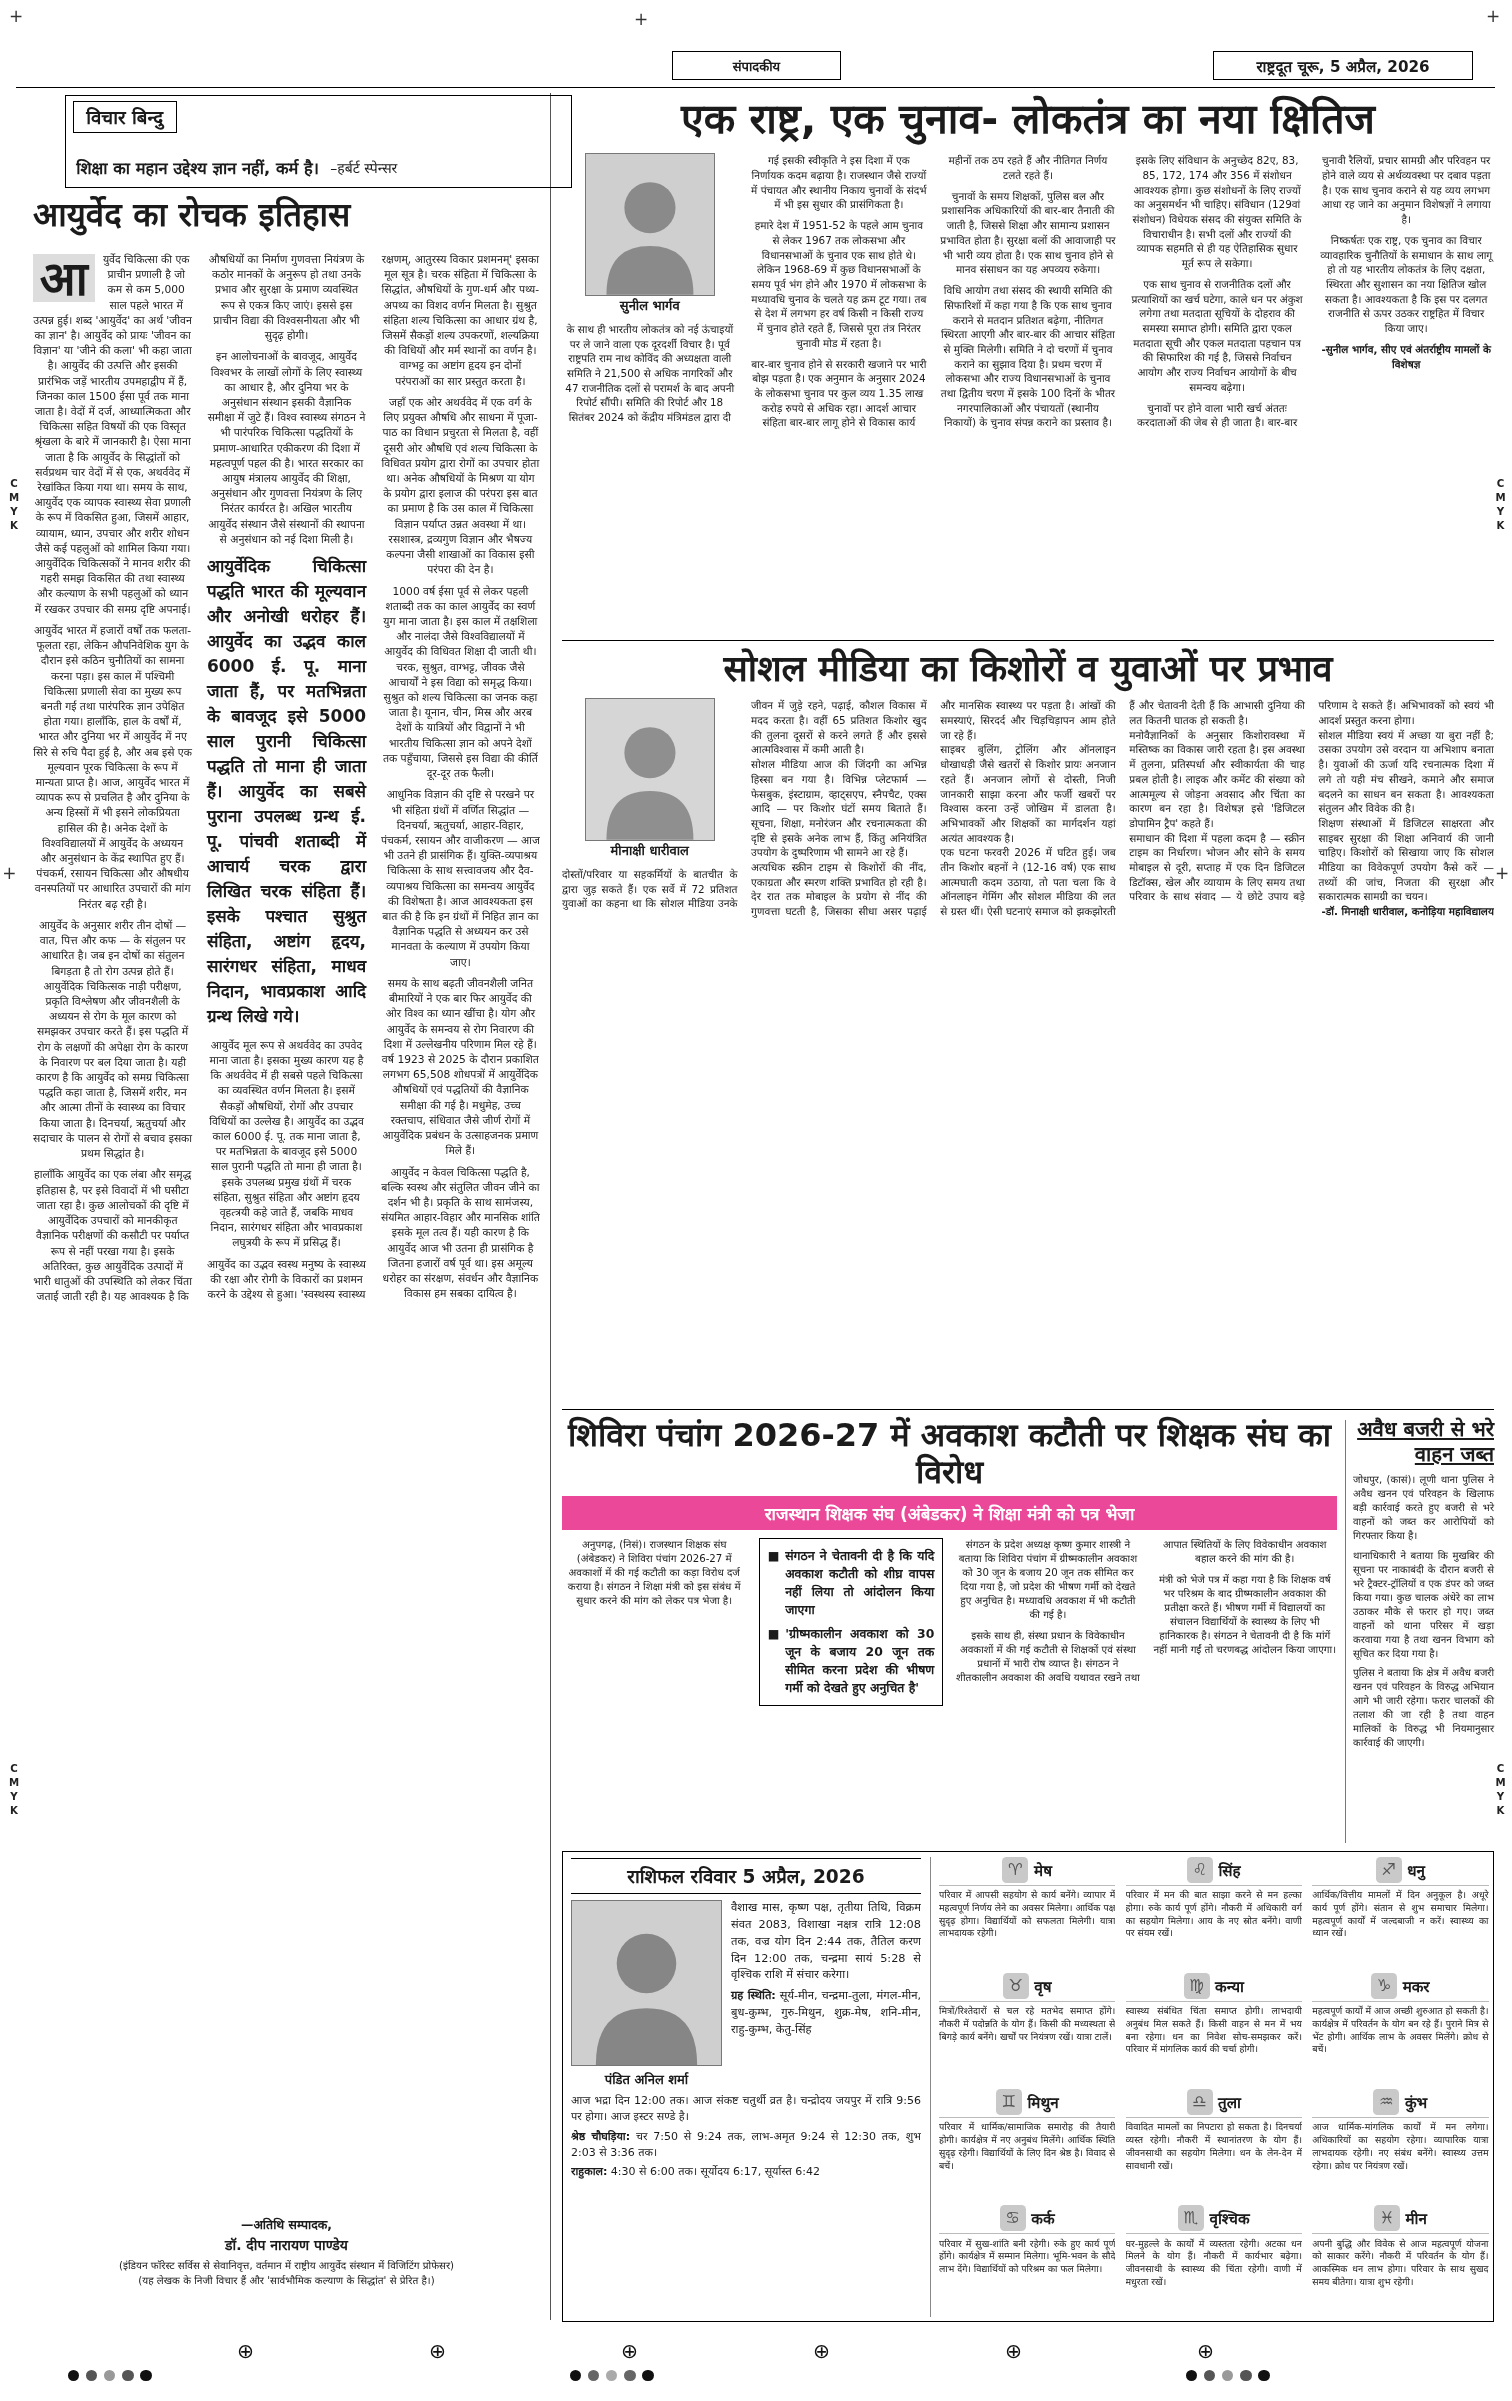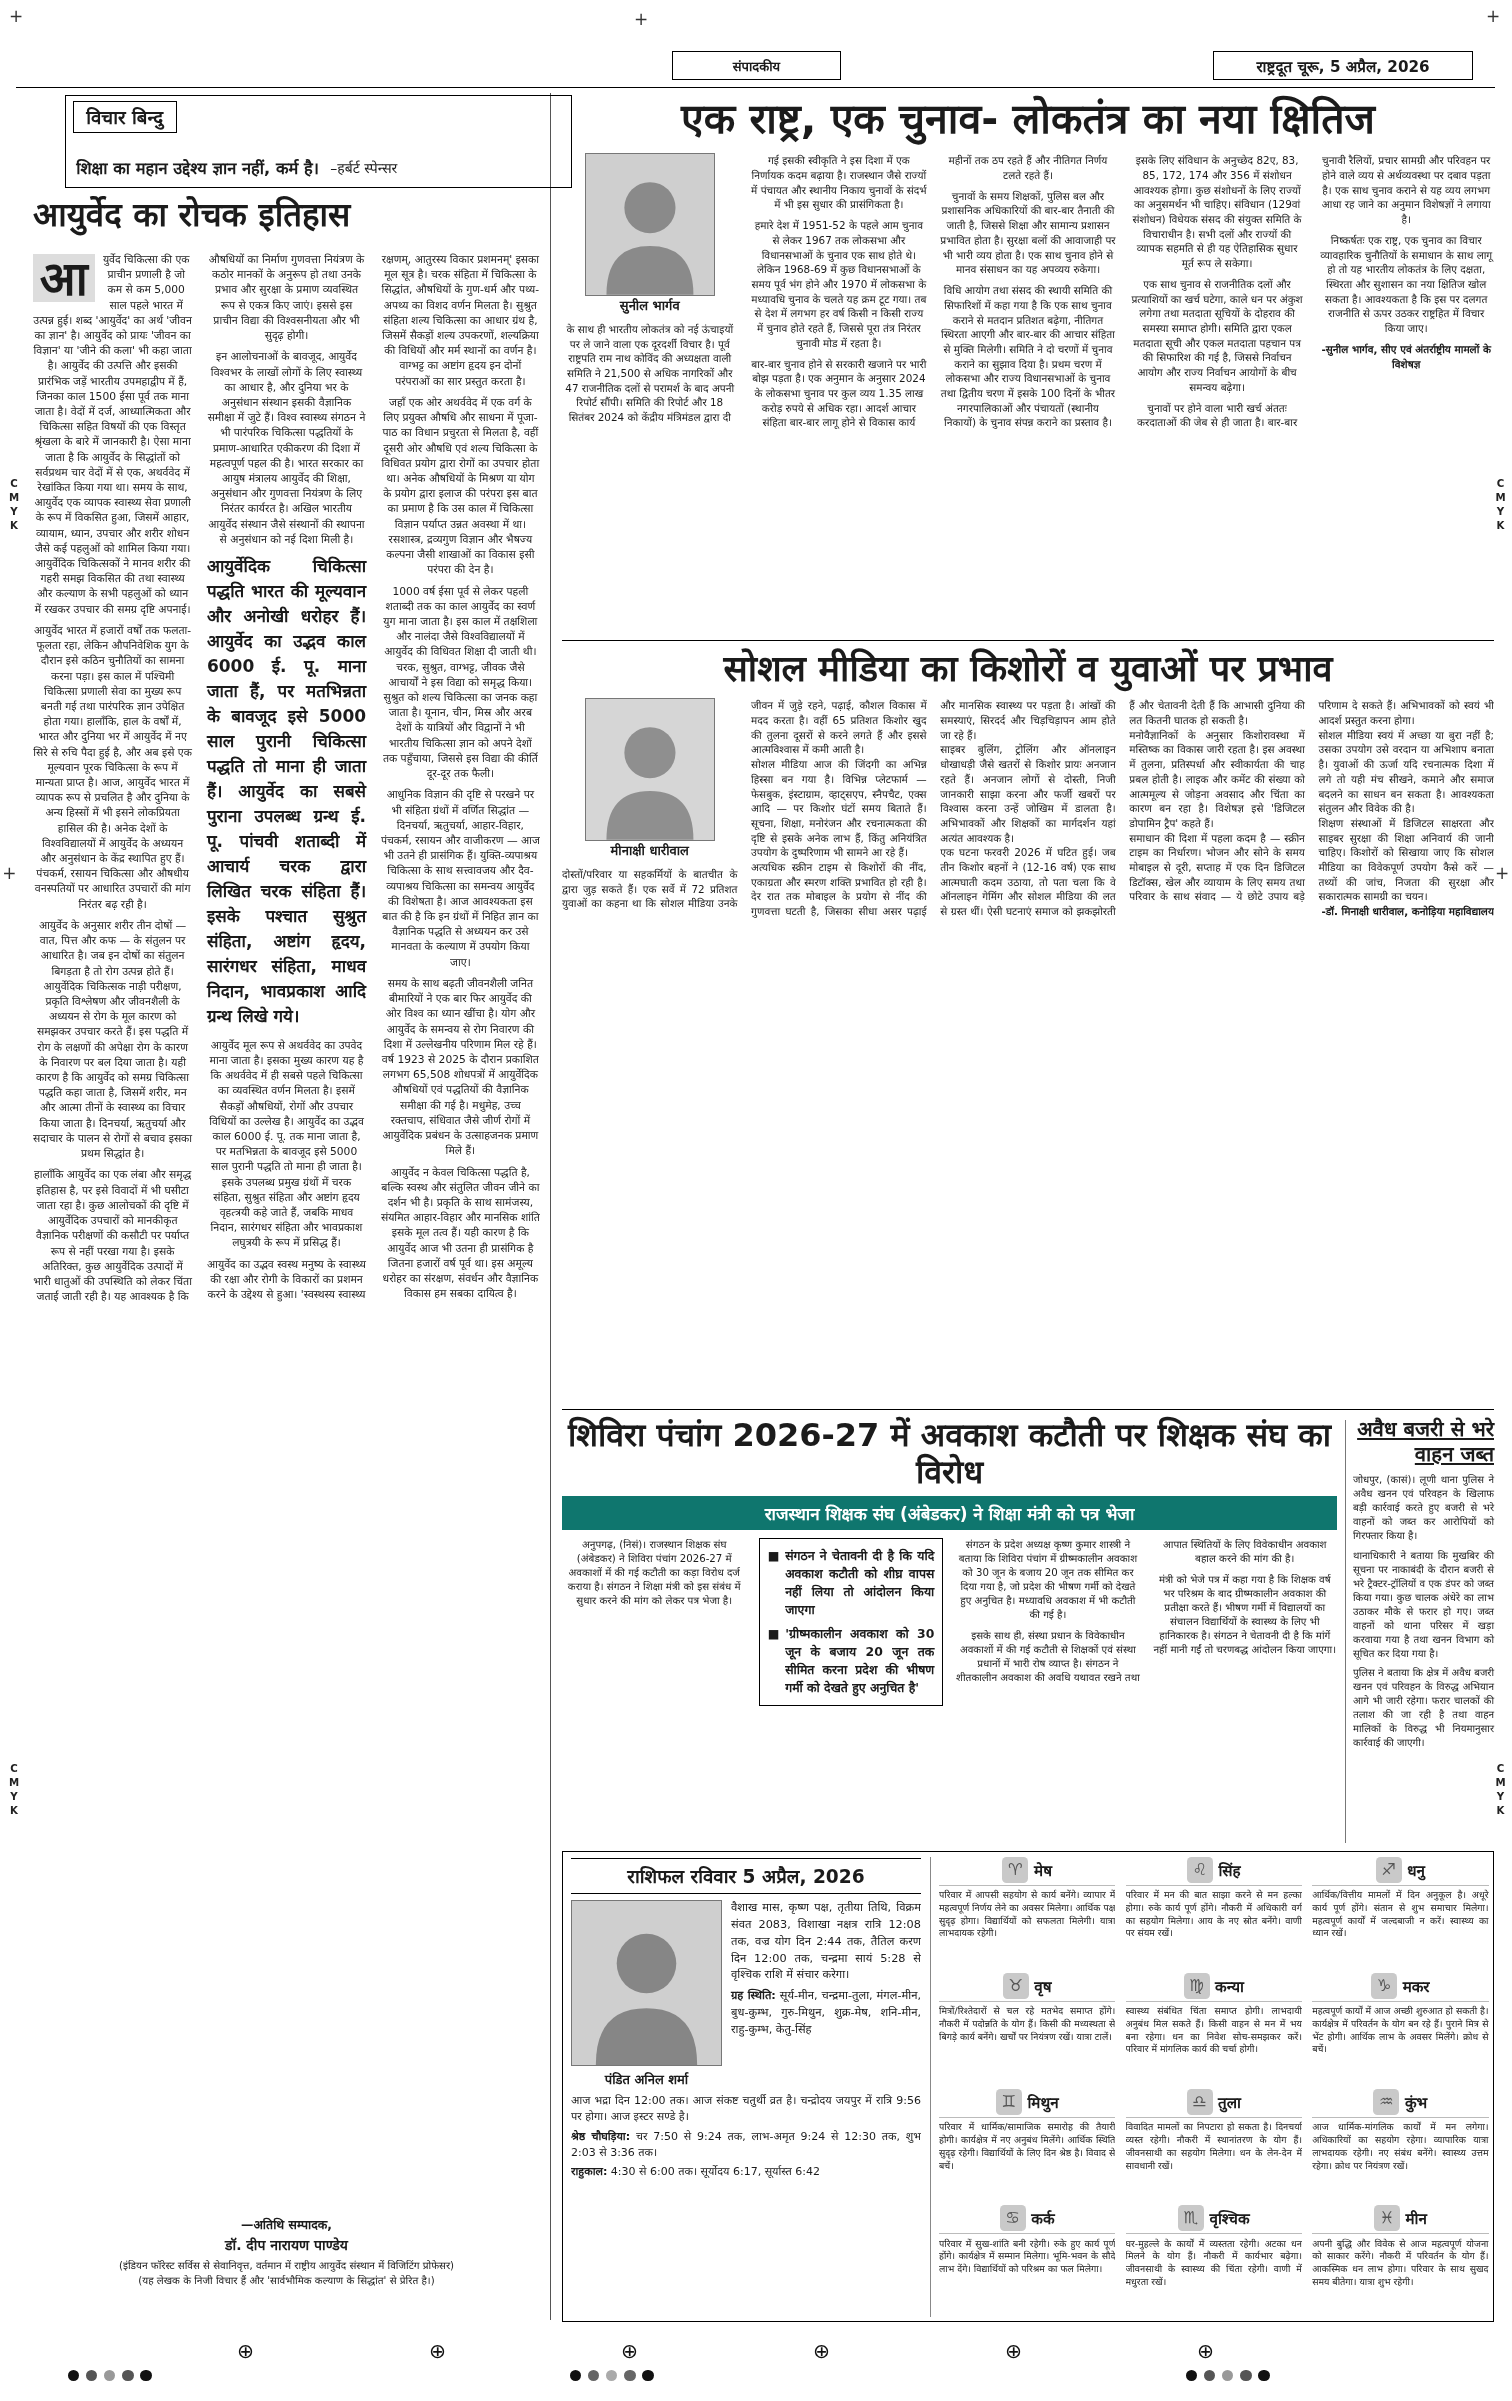--- a/index.html
+++ b/index.html
@@ -49,21 +49,21 @@
   .cols5b{margin-top:9px;height:703px;column-count:5;column-gap:13.6px;font-size:10.4px;line-height:14.7px;text-align:justify;overflow:hidden;}
   .authorfig{break-inside:avoid;width:74%;margin:0 auto 8px;}
   .photo{border:0.6px solid #777;background:#d6d6d6;}
   .photo svg{display:block;width:100%;height:auto;}
   .authorfig figcaption{text-align:center;font-weight:bold;font-size:13px;margin-top:3.4px;}
   .sig{text-align:right;font-weight:bold;}
 
   
   .shivira{position:absolute;left:562px;top:1417px;width:775px;}
   .shivira h1{font-size:32px;line-height:1.15;text-align:center;}
-  .subbar{margin-top:5.6px;background:#0f766e;color:#fff;font-size:17px;font-weight:bold;text-align:center;padding:5.6px 3.4px;}
+  .subbar{margin-top:5.6px;background:#ec4899;color:#fff;font-size:17px;font-weight:bold;text-align:center;padding:5.6px 3.4px;}
   .cols4{margin-top:8px;height:281px;column-count:4;column-gap:12.4px;font-size:10.2px;line-height:14px;text-align:justify;overflow:hidden;}
   .quotebox{border:1.4px solid #000;padding:8px;margin:2.3px 0 6.8px;break-inside:avoid;font-size:12.4px;line-height:18px;font-weight:bold;}
   .quotebox .qi{display:flex;gap:5.6px;margin-bottom:5.6px;}
   .quotebox .qi:last-child{margin-bottom:0;}
   .vdivider2{position:absolute;left:1345px;top:1420px;height:423px;border-left:0.6px solid #777;}
 
   
   .bajri{position:absolute;left:1353px;top:1417px;width:141px;}
   .bajri h2{font-size:20.3px;line-height:1.22;text-align:right;text-decoration:underline;}
   .btext{margin-top:6.8px;font-size:10px;line-height:14px;text-align:justify;}

